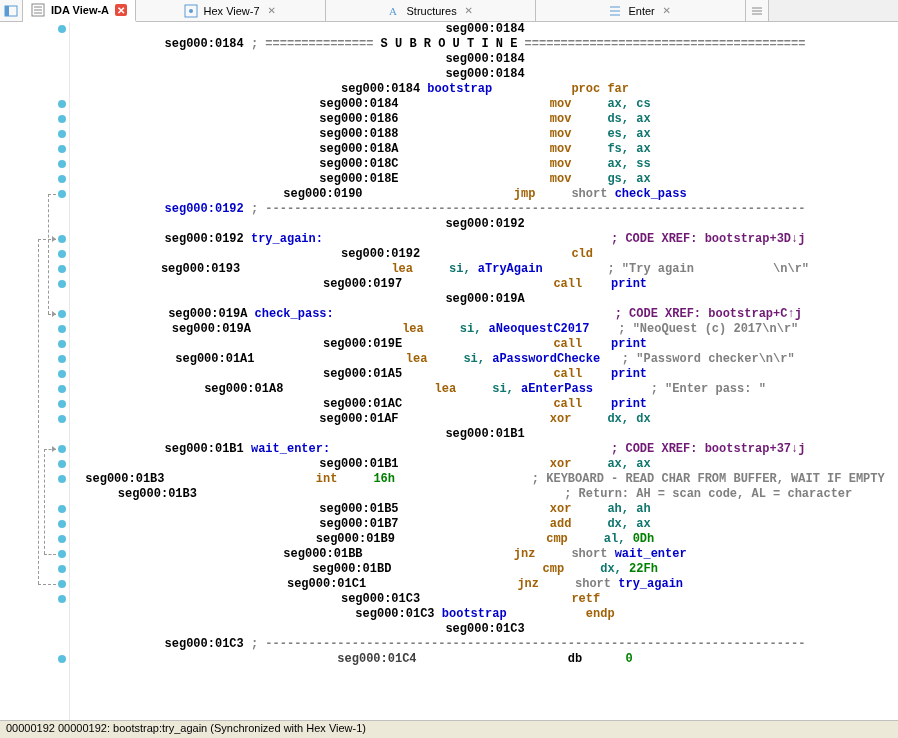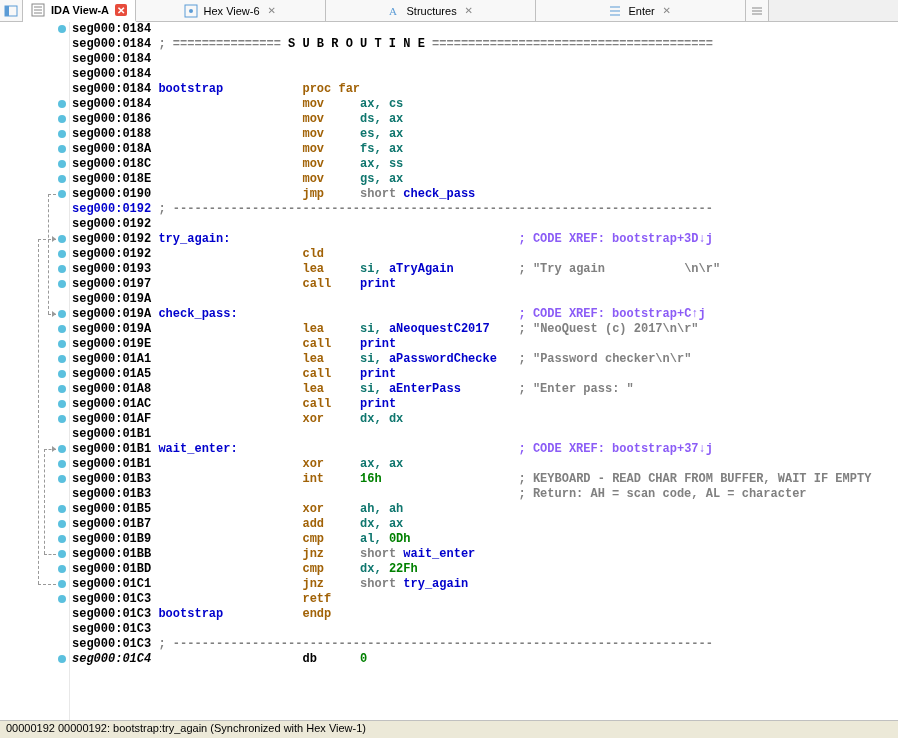--- a/index.html
+++ b/index.html
@@ -56,29 +56,29 @@
     left: 58px;
   }
   .code {
     flex: 1;
     padding-left: 2px;
     white-space: pre;
     overflow: hidden;
     line-height: 15px;
     font-weight: bold;
   }
-  .line { height: 15px; }
+  .line { height: 15px; text-align: center; }
   .addr { color: #000; }
   .addr.blue { color: #0000cc; }
-  .addr.olive { color: #000000; font-style: italic; }
+  .addr.olive { color: #404040; }
   .kw { color: #a16207; }
   .op { color: #0f766e; }
   .name { color: #0000cc; }
   .cmt { color: #808080; }
-  .xref { color: #8b5cf6; }
+  .xref { color: #701a75; }
   .num { color: #008000; }
   .statusbar {
     height: 18px;
     background: #ece9d8;
     border-top: 1px solid #c0c0c0;
     font-family: "Segoe UI", Tahoma, sans-serif;
     font-size: 11px;
     padding: 1px 6px;
     color: #000;
   }
@@ -111,21 +111,21 @@
     <span>IDA View-A</span>
     <span class="close">✕</span>
   </div>
   <div class="tab" style="width:190px; justify-content:center;">
     <span class="icon">
         <svg width="14" height="14">
           <rect x="1" y="1" width="12" height="12" fill="none" stroke="#5b9bd5"></rect>
           <circle cx="7" cy="7" r="2" fill="#5b9bd5"></circle>
         </svg>
       </span>
-    <span>Hex View-6</span>
+    <span>Hex View-7</span>
     <span class="close">✕</span>
   </div>
   <div class="tab" style="width:210px; justify-content:center;">
     <span class="icon">
         <svg width="14" height="14">
           <text x="2" y="11" font-size="11" fill="#5b9bd5" font-family="serif">A</text>
         </svg>
       </span>
     <span>Structures</span>
     <span class="close">✕</span>

